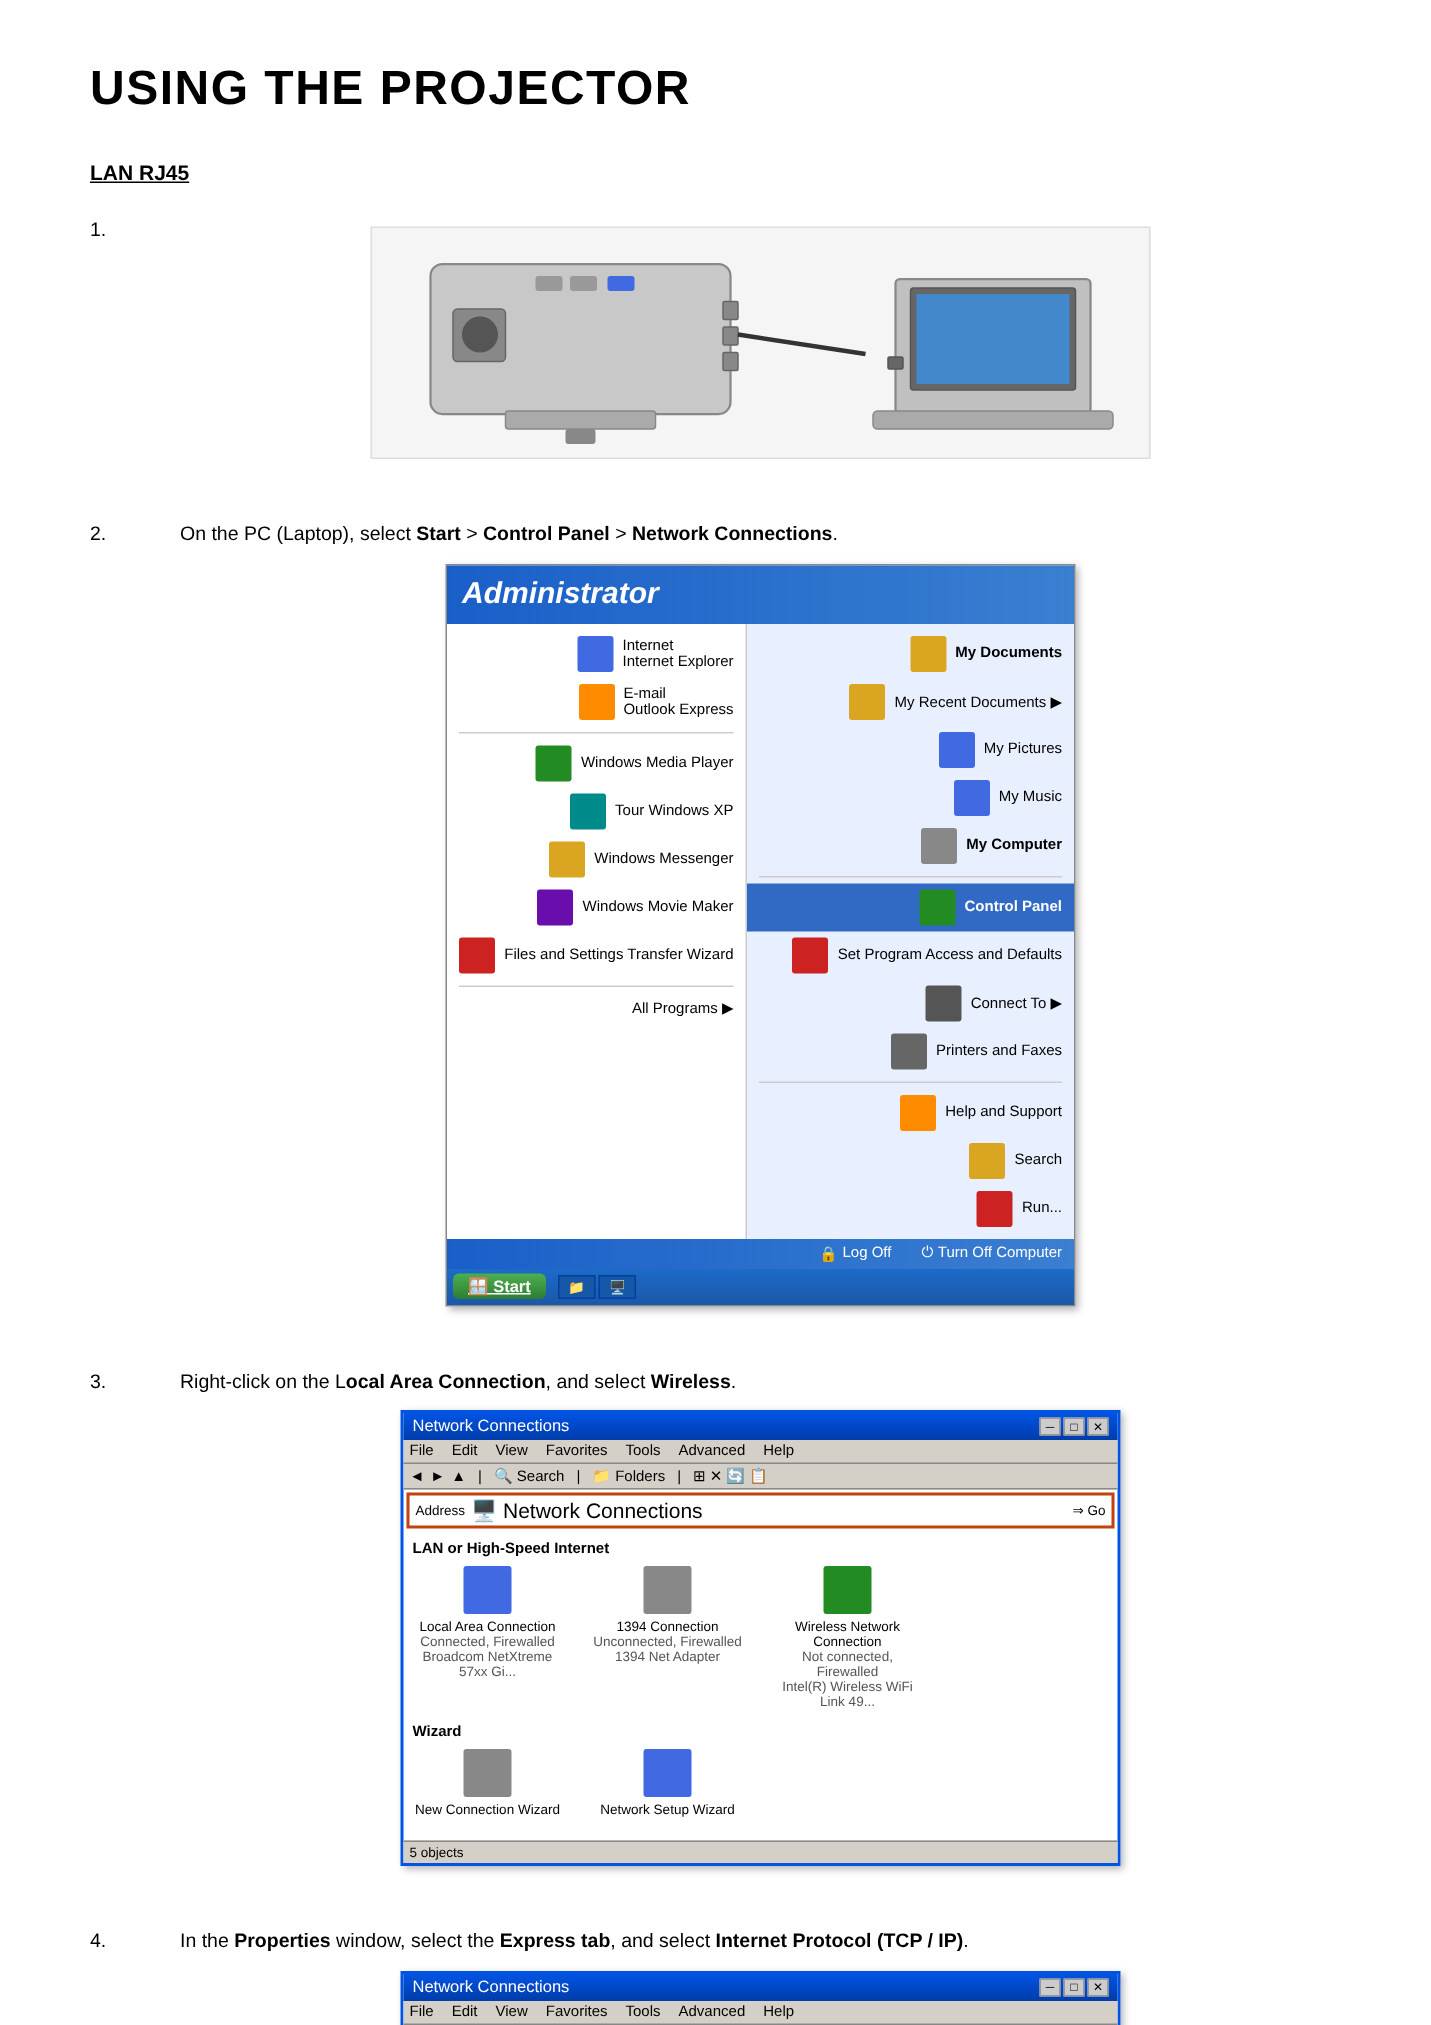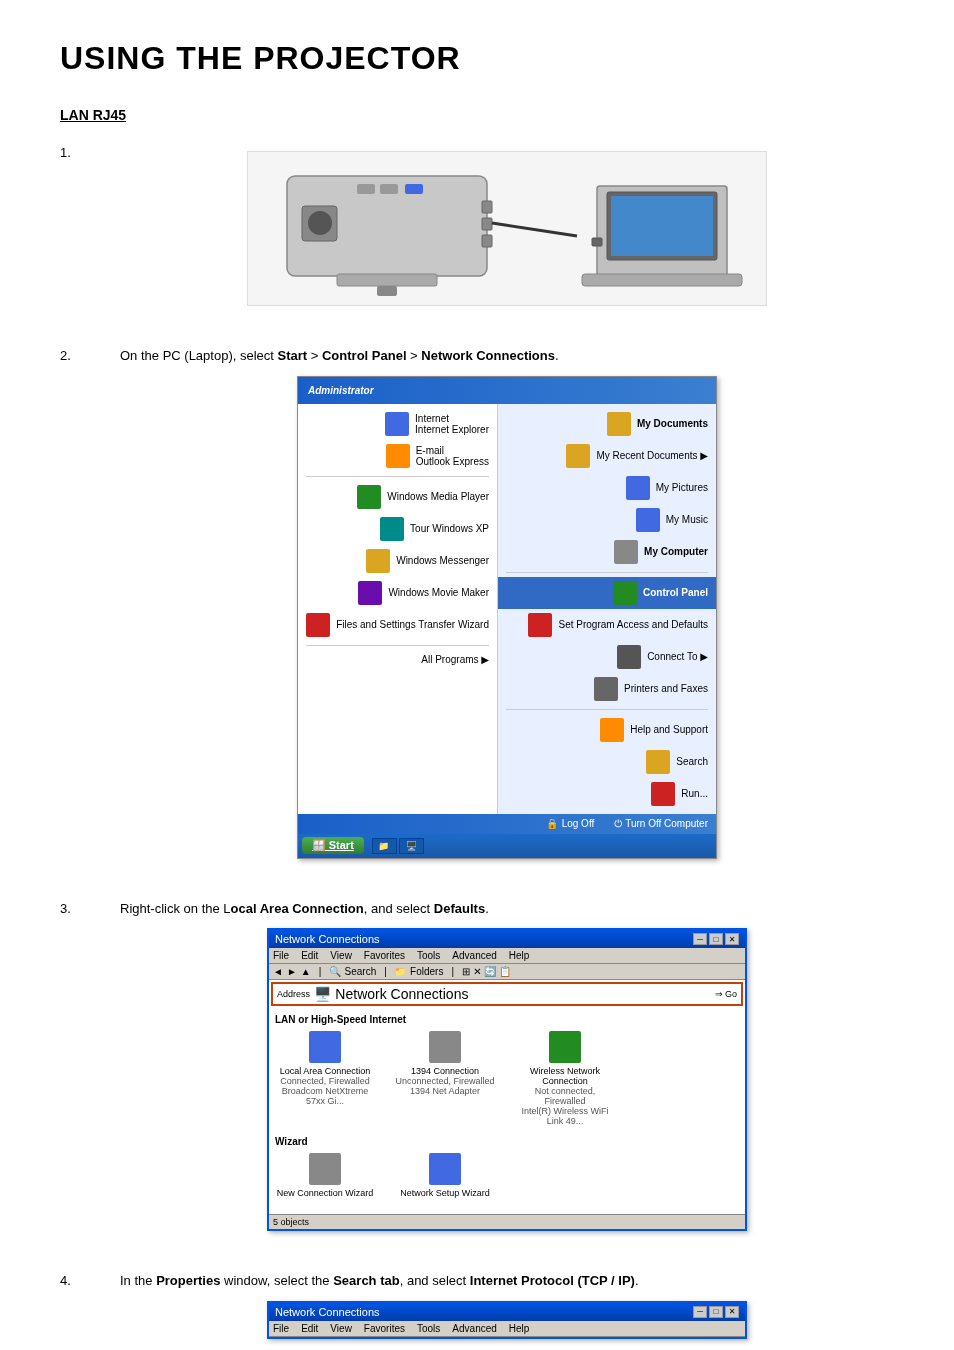--- a/index.html
+++ b/index.html
@@ -74,21 +74,21 @@
       width: 420px;
       background: #fff;
       border: 1px solid #888;
       box-shadow: 2px 2px 5px rgba(0,0,0,0.3);
       font-size: 10px;
     }
     .start-menu-header {
       background: linear-gradient(to right, #1a5fc8, #3a7fd0);
       padding: 8px 10px;
       color: #fff;
-      font-size: 10px;
+      font-size: 20px;
       font-weight: bold;
       font-style: italic;
     }
     .start-menu-body {
       display: flex;
     }
     .start-menu-left {
       width: 200px;
       border-right: 1px solid #ccc;
       padding: 4px 0;
@@ -416,21 +416,21 @@
         </div>
       </div>
     </div>
   </div>
 </div>
 
 <div class="step">
   <div class="step-num">3.</div>
   <div class="step-content">
     <div class="step-text">
-      Right-click on the L<b>ocal Area Connection</b>, and select <b>Defaults</b>.
+      Right-click on the L<b>ocal Area Connection</b>, and select <b>Wireless</b>.
     </div>
 
     <div class="diagram-box">
       <div class="nc-window">
         <div class="nc-titlebar">
           <span>Network Connections</span>
           <div class="title-bar-controls">
             <div class="tb-btn">─</div>
             <div class="tb-btn">□</div>
             <div class="tb-btn">✕</div>
@@ -497,21 +497,21 @@
         <div class="nc-statusbar">5 objects</div>
       </div>
     </div>
   </div>
 </div>
 
 <div class="step">
   <div class="step-num">4.</div>
   <div class="step-content">
     <div class="step-text">
-      In the <b>Properties</b> window, select the <b>Search tab</b>, and select <b>Internet Protocol (TCP / IP)</b>.
+      In the <b>Properties</b> window, select the <b>Express tab</b>, and select <b>Internet Protocol (TCP / IP)</b>.
     </div>
 
     <div class="diagram-box">
       <div style="position:relative;">
         <div class="nc-window">
           <div class="nc-titlebar">
             <span>Network Connections</span>
             <div class="title-bar-controls">
               <div class="tb-btn">─</div>
               <div class="tb-btn">□</div>

